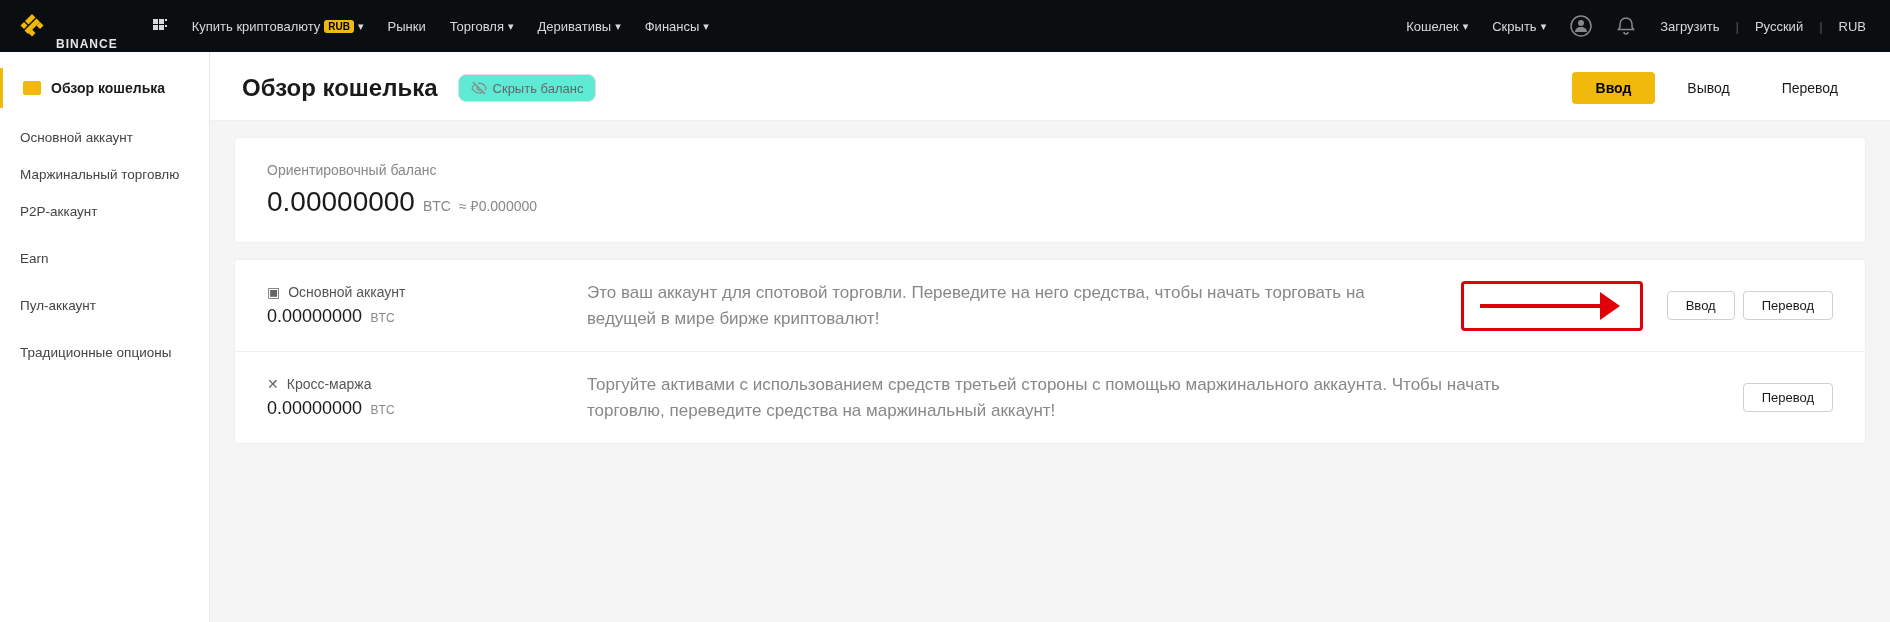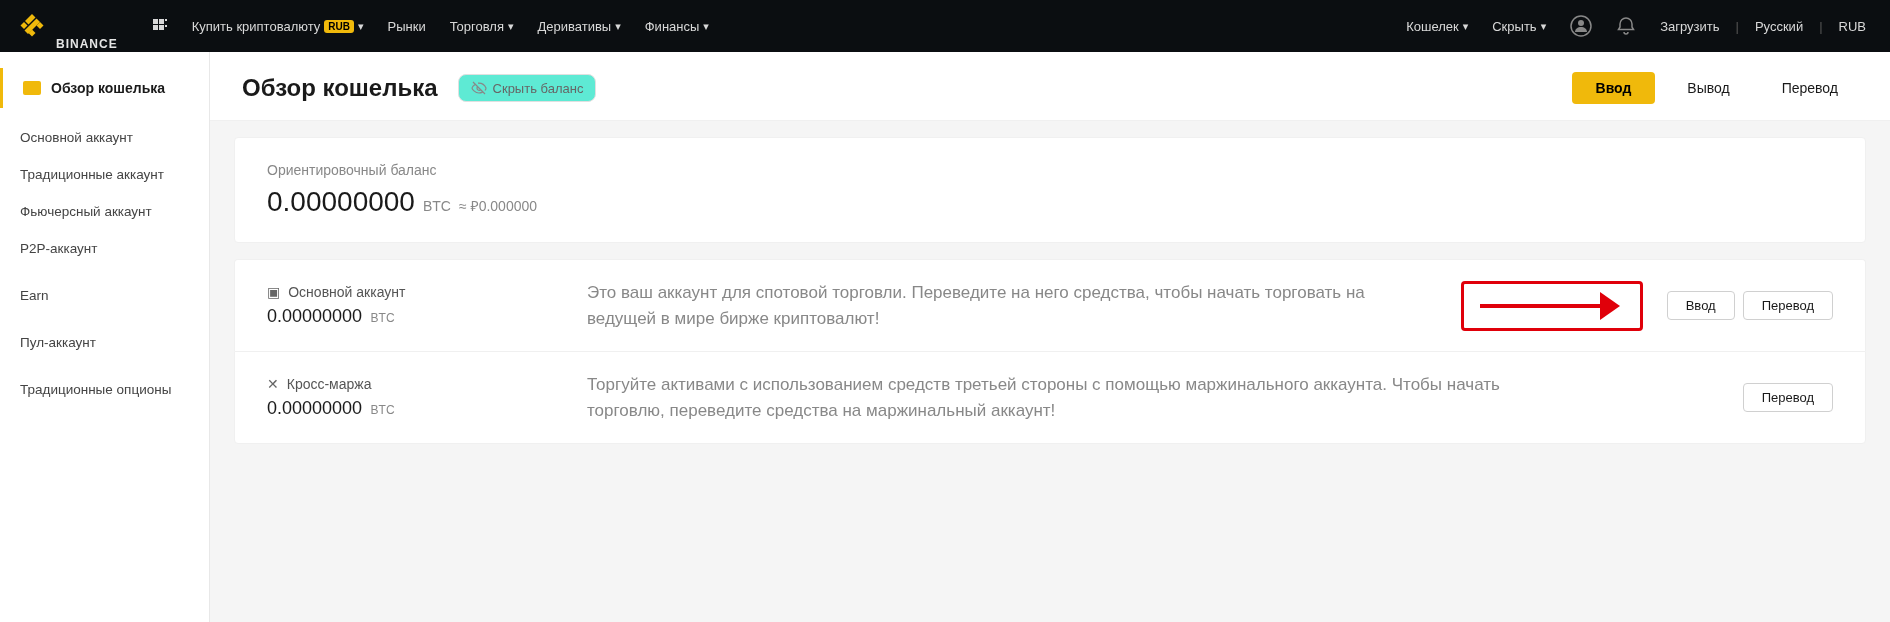--- a/index.html
+++ b/index.html
@@ -438,24 +438,21 @@
   <aside class="sidebar">
     <div class="sidebar-active-item">
       <div class="sidebar-active-icon"></div>
       <span>Обзор кошелька</span>
     </div>
     <div class="sidebar-spacer"></div>
     <div class="sidebar-item">
       <span>Основной аккаунт</span>
     </div>
     <div class="sidebar-item">
-      <span>Традиционные аккаунт</span>
-    </div>
-    <div class="sidebar-item">
-      <span>Фьючерсный аккаунт</span>
+      <span>Маржинальный торговлю</span>
     </div>
     <div class="sidebar-item">
       <span>P2P-аккаунт</span>
     </div>
     <div class="sidebar-spacer"></div>
     <div class="sidebar-item">
       <span>Earn</span>
     </div>
     <div class="sidebar-spacer"></div>
     <div class="sidebar-item">

